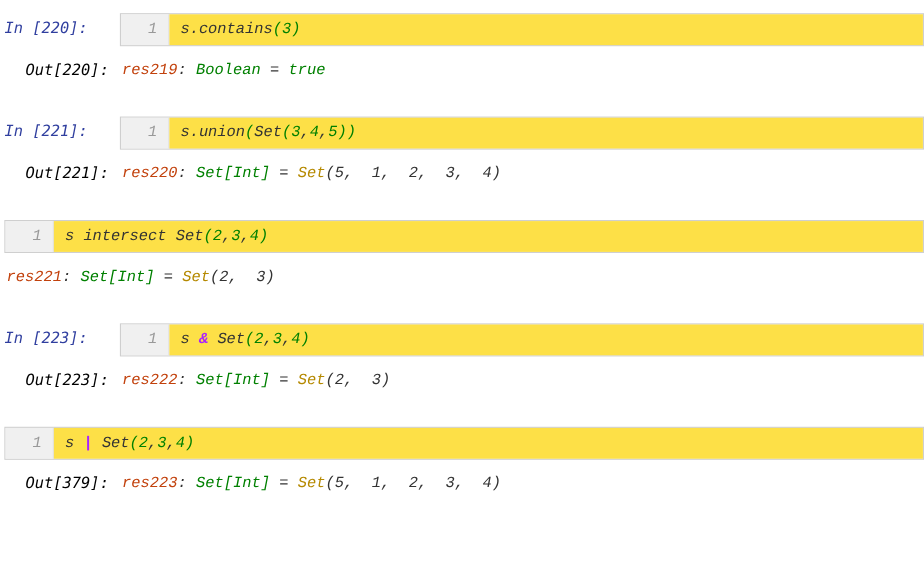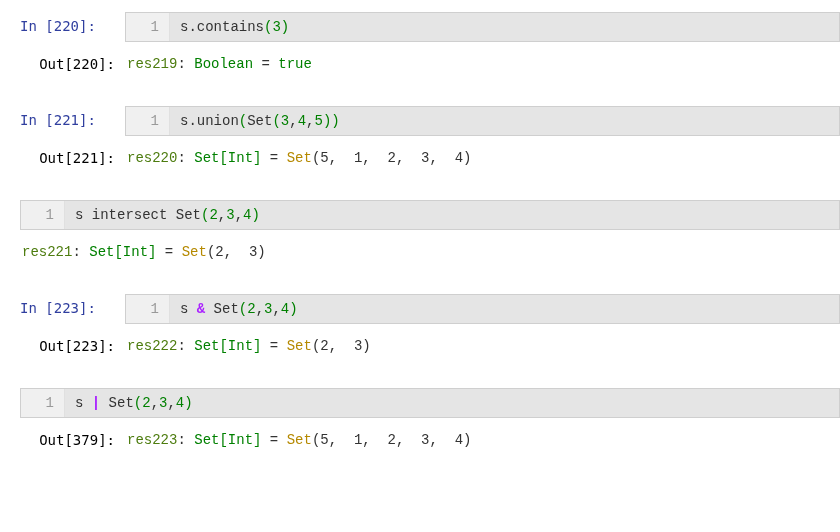--- a/index.html
+++ b/index.html
@@ -8,21 +8,22 @@
     padding: 8px 0 20px 0;
     font-family: "Consolas", "Monaco", "Courier New", monospace;
     font-size: 14px;
     background: #fff;
     color: #333;
     width: 840px;
   }
   .cell-row {
     display: flex;
     align-items: flex-start;
-    padding: 4px 0 4px 20px;
+    padding: 4px 0 4px 4px;
+    font-style: italic;
   }
   .prompt {
     width: 105px;
     min-width: 105px;
     text-align: left;
     padding: 6px 4px 0 0;
     font-family: "Consolas", "Monaco", monospace;
   }
   .prompt-in { color: #303F9F; }
   .prompt-out { color: #000000; text-align: right; padding-right: 10px; }
@@ -38,28 +39,28 @@
     text-align: right;
     padding: 6px 10px 6px 0;
     color: #999;
     background: #f0f0f0;
     border-right: 1px solid #e0e0e0;
   }
   .code-line {
     flex: 1;
     padding: 6px 10px;
     white-space: pre;
-    background: #e5e5e5;
+    background: #fde047;
   }
   .out-area {
     flex: 1;
     padding: 6px 0 6px 2px;
     white-space: pre;
   }
-  .tok-v  { color: #4d7c0f; }  
+  .tok-v  { color: #c2410c; }  
   .tok-t  { color: #008000; }  
   .tok-n  { color: #008000; }
   .tok-y  { color: #b58900; }  
   .tok-op { color: #aa22ff; font-weight: bold; } 
   .spacer { height: 20px; }
 </style>
 </head>
 <body>
 
 <div class="cell-row">

